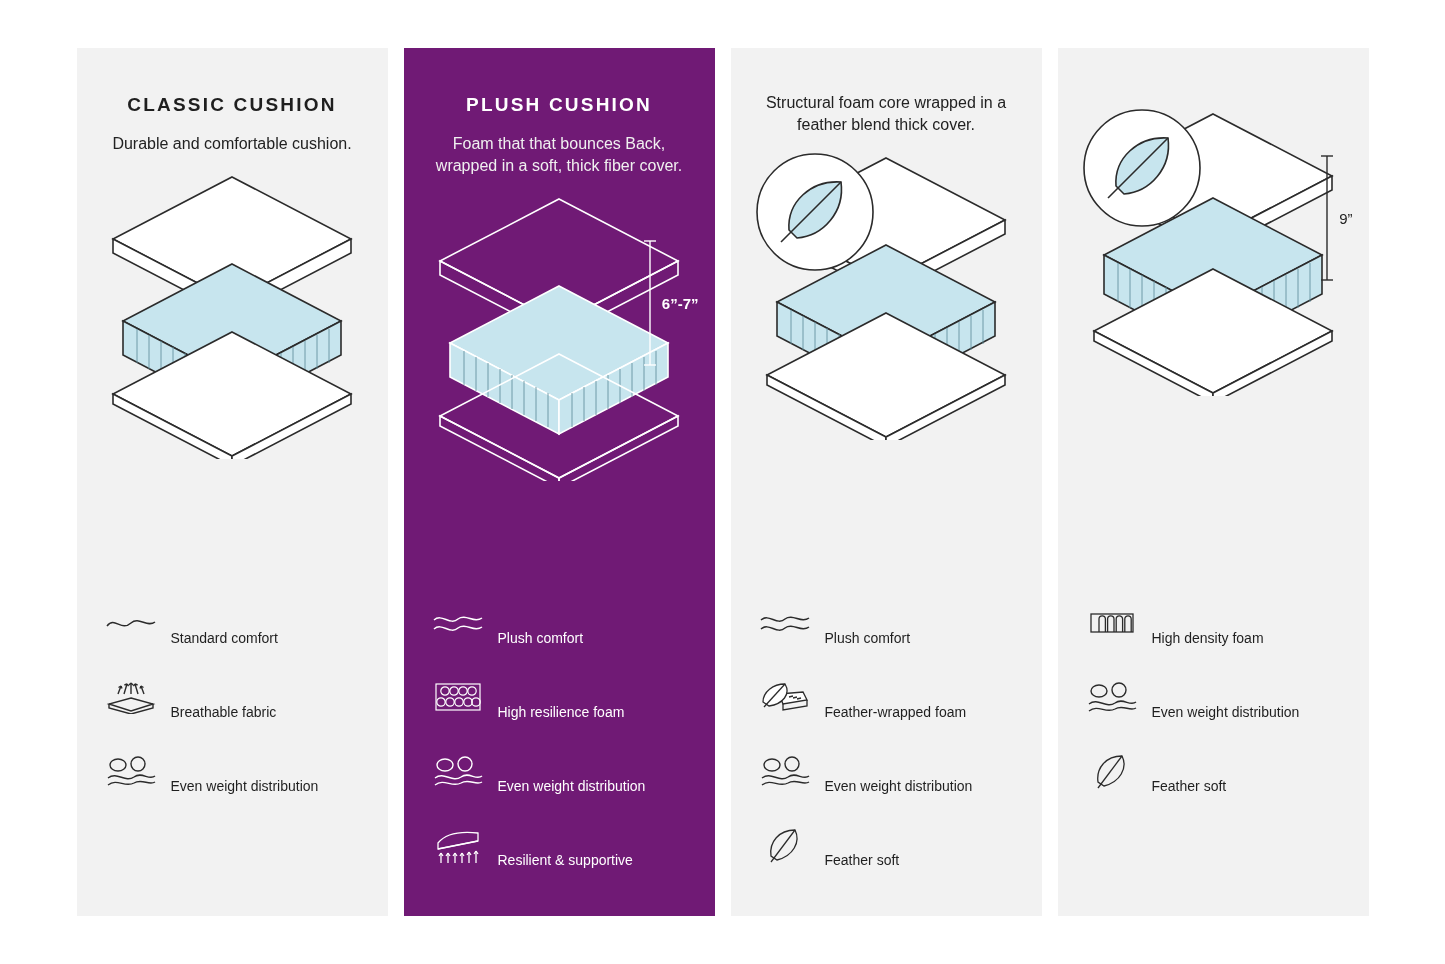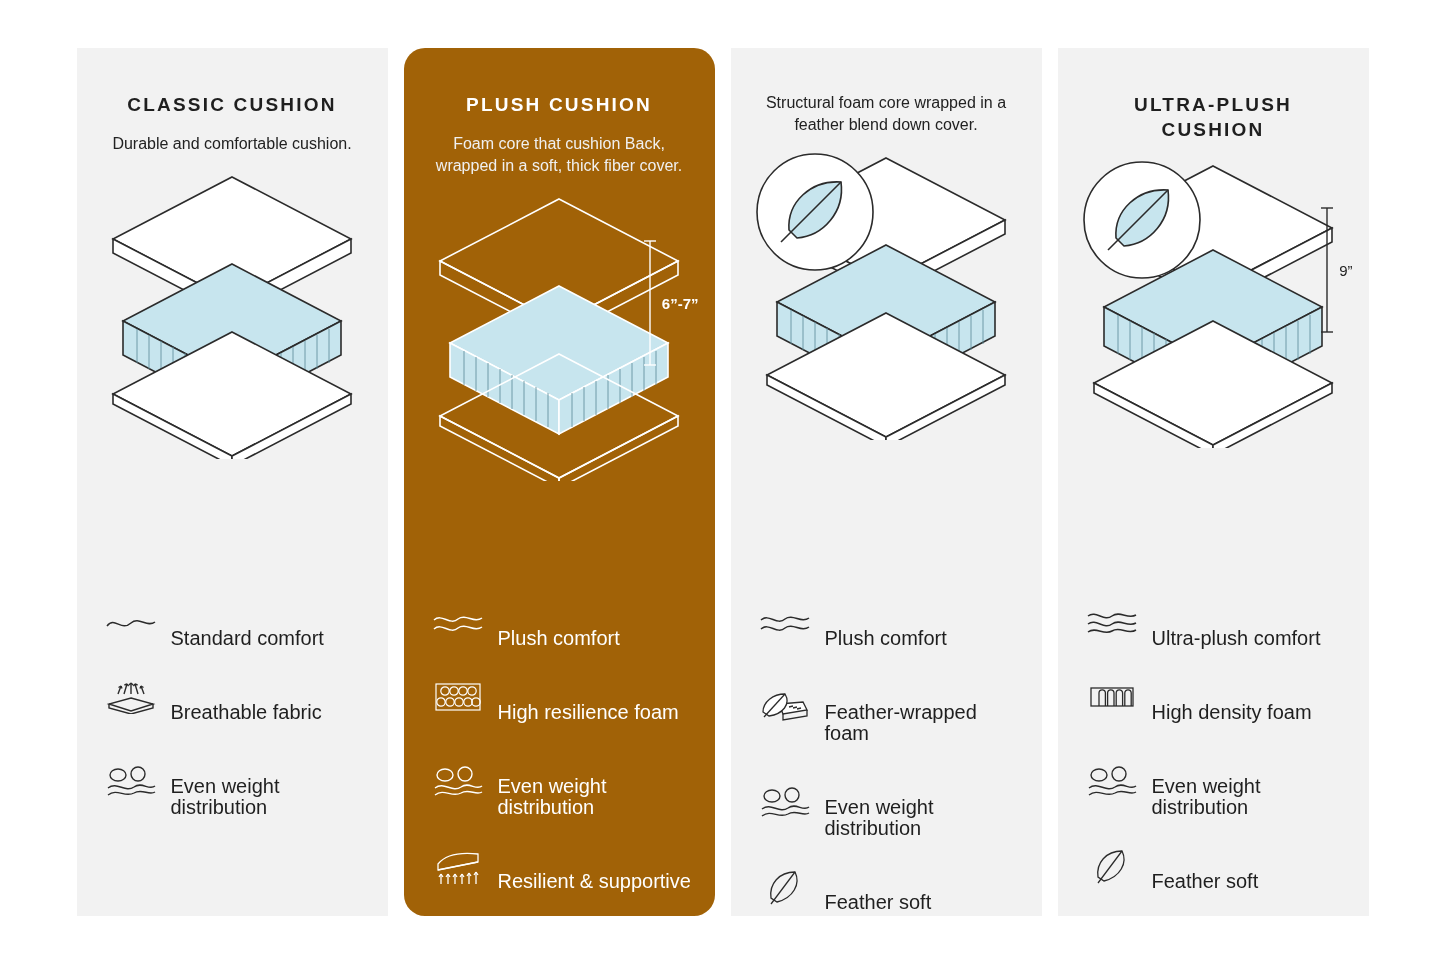--- a/index.html
+++ b/index.html
@@ -27,23 +27,22 @@
   }
   .card {
     width: 311px;
     height: 868px;
     background: #f2f2f2;
     box-sizing: border-box;
     padding: 44px 22px 0 22px;
     position: relative;
   }
   .card.dark {
-    background: #a16207;
+    background: #701a75;
     color: #ffffff;
-    border-radius: 21px;
   }
   .card-title {
     text-align: center;
     font-size: 19px;
     font-weight: bold;
     letter-spacing: 2.2px;
     line-height: 25px;
     color: #1f1f1f;
     margin: 0 0 16px 0;
     text-transform: uppercase;
@@ -81,21 +80,21 @@
     margin-bottom: 21px;
   }
   .feature .ficon {
     width: 64px;
     flex: 0 0 64px;
     display: flex;
     align-items: center;
     justify-content: center;
   }
   .feature .flabel {
-    font-size: 20px;
+    font-size: 14px;
     line-height: 21px;
     color: #1f1f1f;
     padding-left: 8px;
     margin-top: 32px;
   }
   .card.dark .feature .flabel { color: #ffffff; }
 
   .dim-label {
     font-size: 15px;
     color: #1f1f1f;
@@ -181,21 +180,21 @@
             <path d="M3 31 C12 24, 20 34, 29 29 C37 24, 44 32, 50 28"></path>
           </svg>
         </span>
         <span class="flabel">Even weight distribution</span>
       </div>
     </div>
   </div>
 
   <div class="card dark">
     <h2 class="card-title">PLUSH CUSHION</h2>
-    <p class="card-desc">Foam core that cushion Back, wrapped in a soft, thick fiber cover.</p>
+    <p class="card-desc">Foam that that bounces Back, wrapped in a soft, thick fiber cover.</p>
 
     <div class="illus">
       <svg width="267" height="290" viewBox="0 0 267 290" fill="none">
         <g stroke="#ffffff" stroke-width="1.6" fill="none">
           <polygon points="133,8 252,70 133,132 14,70"></polygon>
           <polygon points="14,70 133,132 133,146 14,84"></polygon>
           <polygon points="252,70 133,132 133,146 252,84"></polygon>
         </g>
         <g stroke="#ffffff" stroke-width="1.6">
           <polygon points="133,95 242,152 133,209 24,152" fill="#c7e5ee"></polygon>
@@ -283,21 +282,21 @@
             <path d="M9 36 L9 26 M16 36 L16 26 M23 36 L23 26 M30 36 L30 26 M37 36 L37 25 M44 36 L44 24"></path>
             <path d="M9 26 l-2 3 M9 26 l2 3 M16 26 l-2 3 M16 26 l2 3 M23 26 l-2 3 M23 26 l2 3 M30 26 l-2 3 M30 26 l2 3 M37 25 l-2 3 M37 25 l2 3 M44 24 l-2 3 M44 24 l2 3"></path>
           </svg>
         </span>
         <span class="flabel">Resilient &amp; supportive</span>
       </div>
     </div>
   </div>
 
   <div class="card">
-    <p class="card-desc">Structural foam core wrapped in a feather blend down cover.</p>
+    <p class="card-desc">Structural foam core wrapped in a feather blend thick cover.</p>
 
     <div class="illus">
       <svg width="267" height="290" viewBox="0 0 267 290" fill="none">
         <g stroke="#2b2b2b" stroke-width="1.6" fill="#ffffff">
           <polygon points="133,8 252,70 133,132 14,70"></polygon>
           <polygon points="14,70 133,132 133,146 14,84"></polygon>
           <polygon points="252,70 133,132 133,146 252,84"></polygon>
         </g>
         <g stroke="#2b2b2b" stroke-width="1.6">
           <polygon points="133,95 242,152 133,209 24,152" fill="#c7e5ee"></polygon>
@@ -375,21 +374,20 @@
             <path d="M36 4 C20 4, 10 16, 12 30 L18 34 C34 30, 42 16, 36 4 Z"></path>
             <path d="M36 4 L12 36"></path>
           </svg>
         </span>
         <span class="flabel">Feather soft</span>
       </div>
     </div>
   </div>
 
   <div class="card">
-    <h2 class="card-title">ULTRA-PLUSH CUSHION</h2>
 
     <div class="illus">
       <svg width="267" height="290" viewBox="0 0 267 290" fill="none">
         <g stroke="#2b2b2b" stroke-width="1.6" fill="#ffffff">
           <polygon points="133,8 252,70 133,132 14,70"></polygon>
           <polygon points="14,70 133,132 133,146 14,84"></polygon>
           <polygon points="252,70 133,132 133,146 252,84"></polygon>
         </g>
         <g stroke="#2b2b2b" stroke-width="1.6">
           <polygon points="133,92 242,149 133,206 24,149" fill="#c7e5ee"></polygon>
@@ -431,30 +429,20 @@
           <line x1="0" y1="2" x2="12" y2="2"></line>
           <line x1="0" y1="126" x2="12" y2="126"></line>
         </svg>
         <span class="dim-label">9”</span>
       </div>
     </div>
 
     <div class="features">
       <div class="feature">
         <span class="ficon">
-          <svg width="52" height="26" viewBox="0 0 52 26" fill="none" stroke="#2b2b2b" stroke-width="1.5">
-            <path d="M2 6 C10 0, 18 12, 26 6 C34 0, 42 10, 50 5"></path>
-            <path d="M2 14 C10 8, 18 20, 26 14 C34 8, 42 18, 50 13"></path>
-            <path d="M2 22 C10 16, 18 26, 26 21 C34 16, 42 25, 50 20"></path>
-          </svg>
-        </span>
-        <span class="flabel">Ultra-plush comfort</span>
-      </div>
-      <div class="feature">
-        <span class="ficon">
           <svg width="52" height="30" viewBox="0 0 52 30" fill="none" stroke="#2b2b2b" stroke-width="1.3">
             <rect x="5" y="6" width="42" height="18"></rect>
             <path d="M13 24 L13 11 A3.2 3.2 0 0 1 19.4 11 L19.4 24"></path>
             <path d="M21.6 24 L21.6 11 A3.2 3.2 0 0 1 28 11 L28 24"></path>
             <path d="M30.2 24 L30.2 11 A3.2 3.2 0 0 1 36.6 11 L36.6 24"></path>
             <path d="M38.8 24 L38.8 11 A3.2 3.2 0 0 1 45.2 11 L45.2 24"></path>
           </svg>
         </span>
         <span class="flabel">High density foam</span>
       </div>

